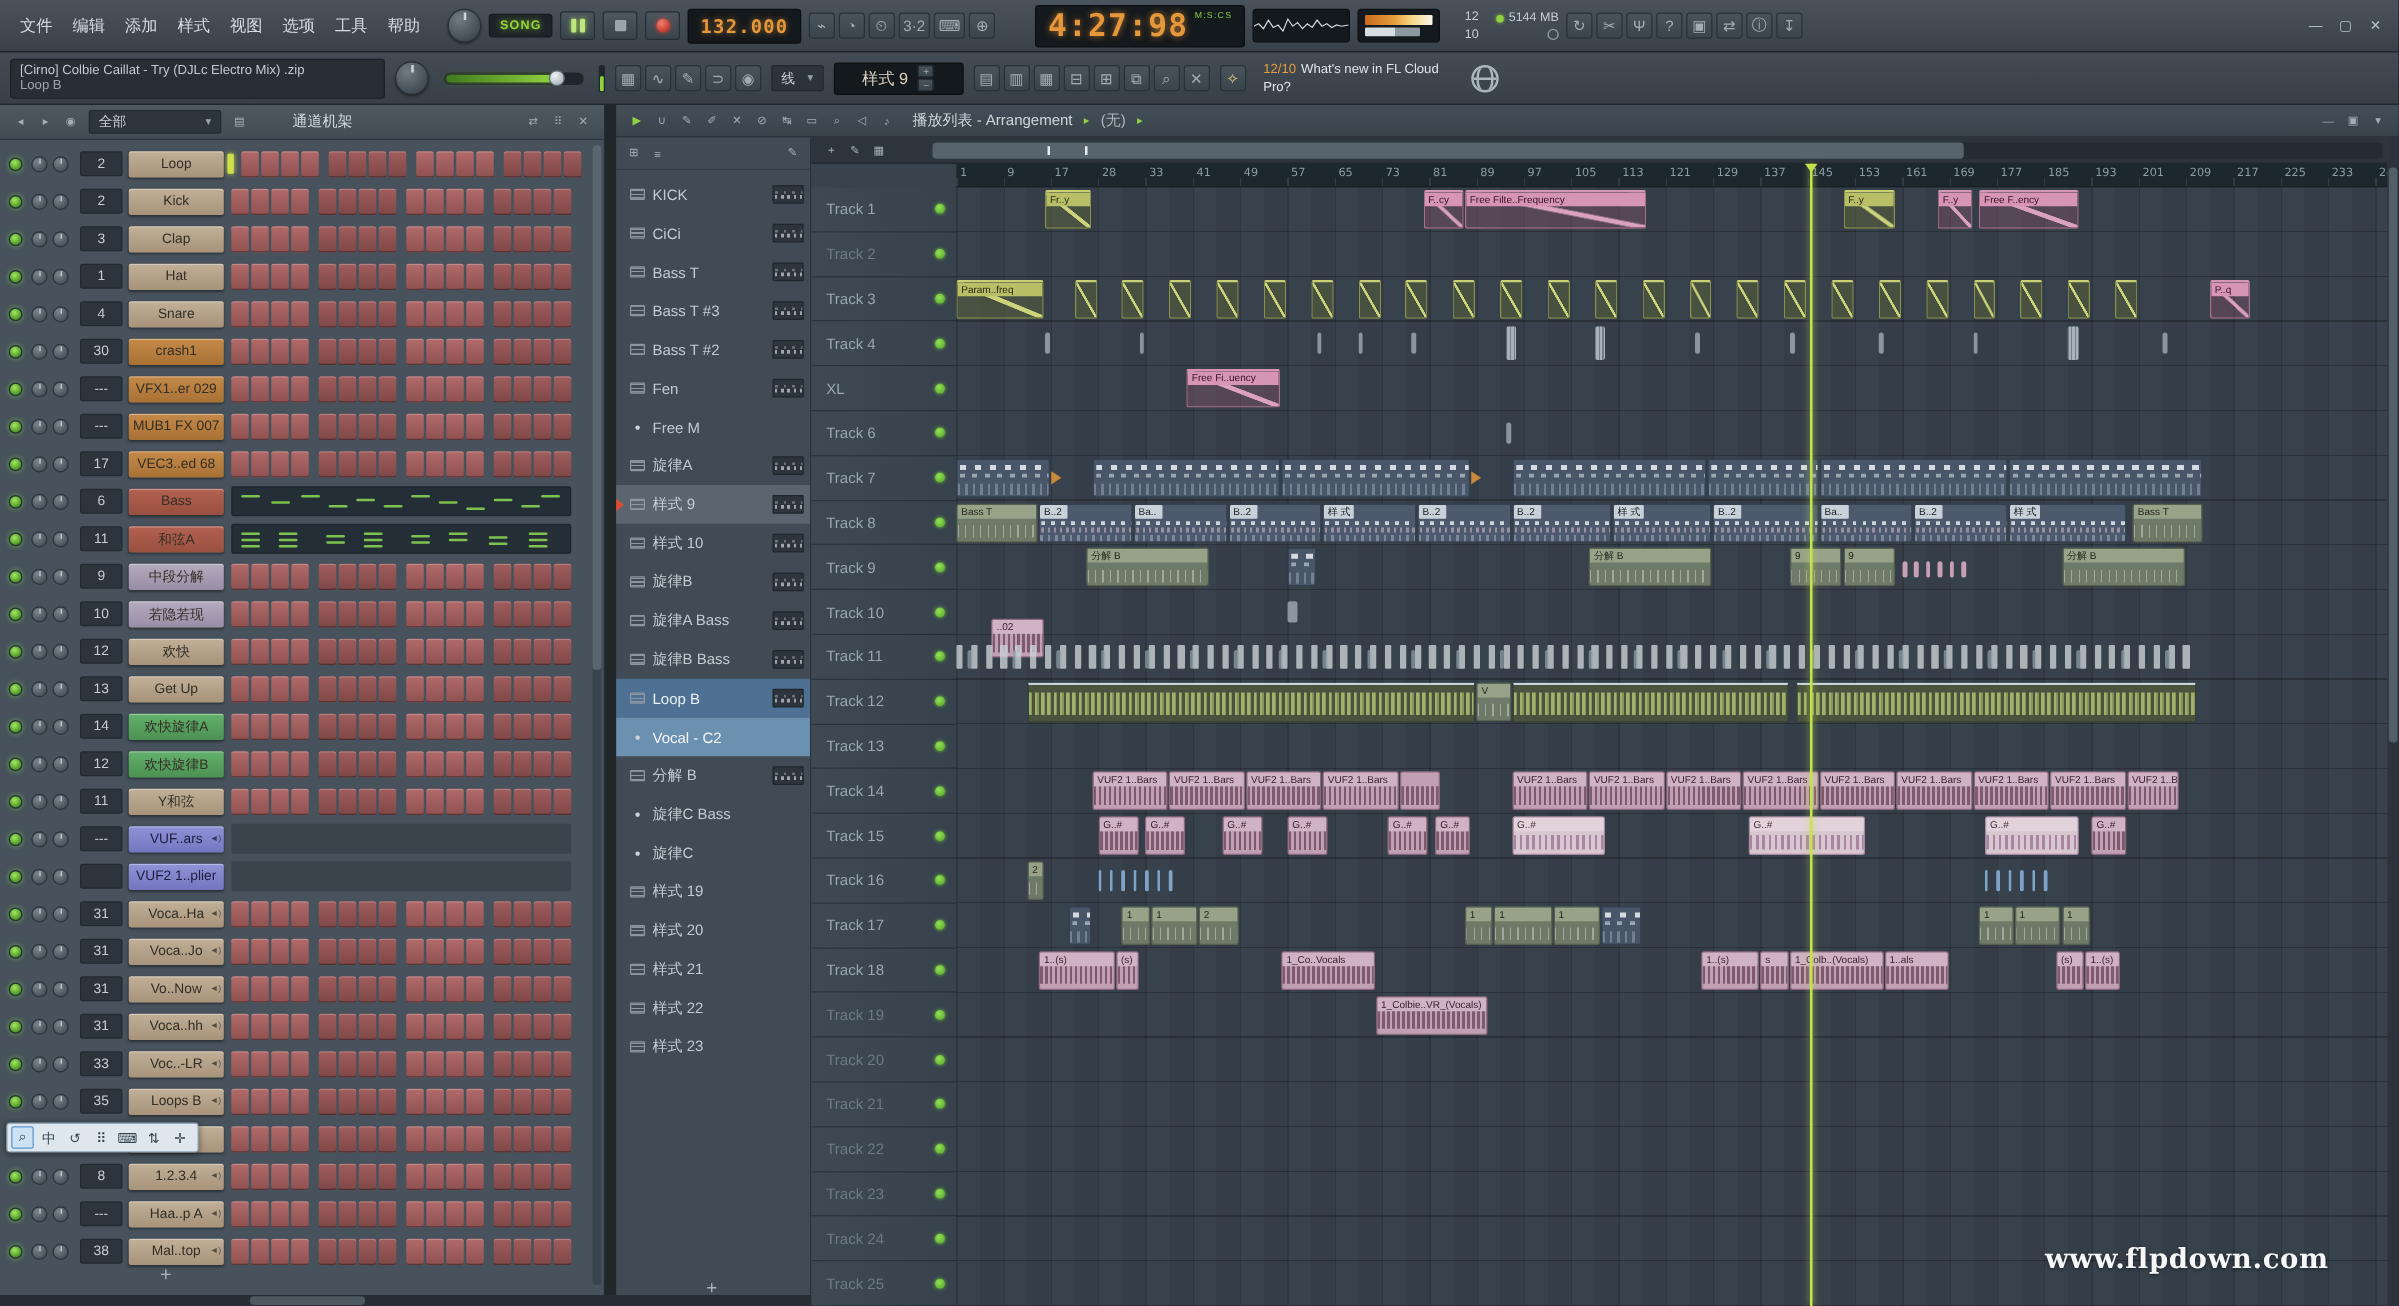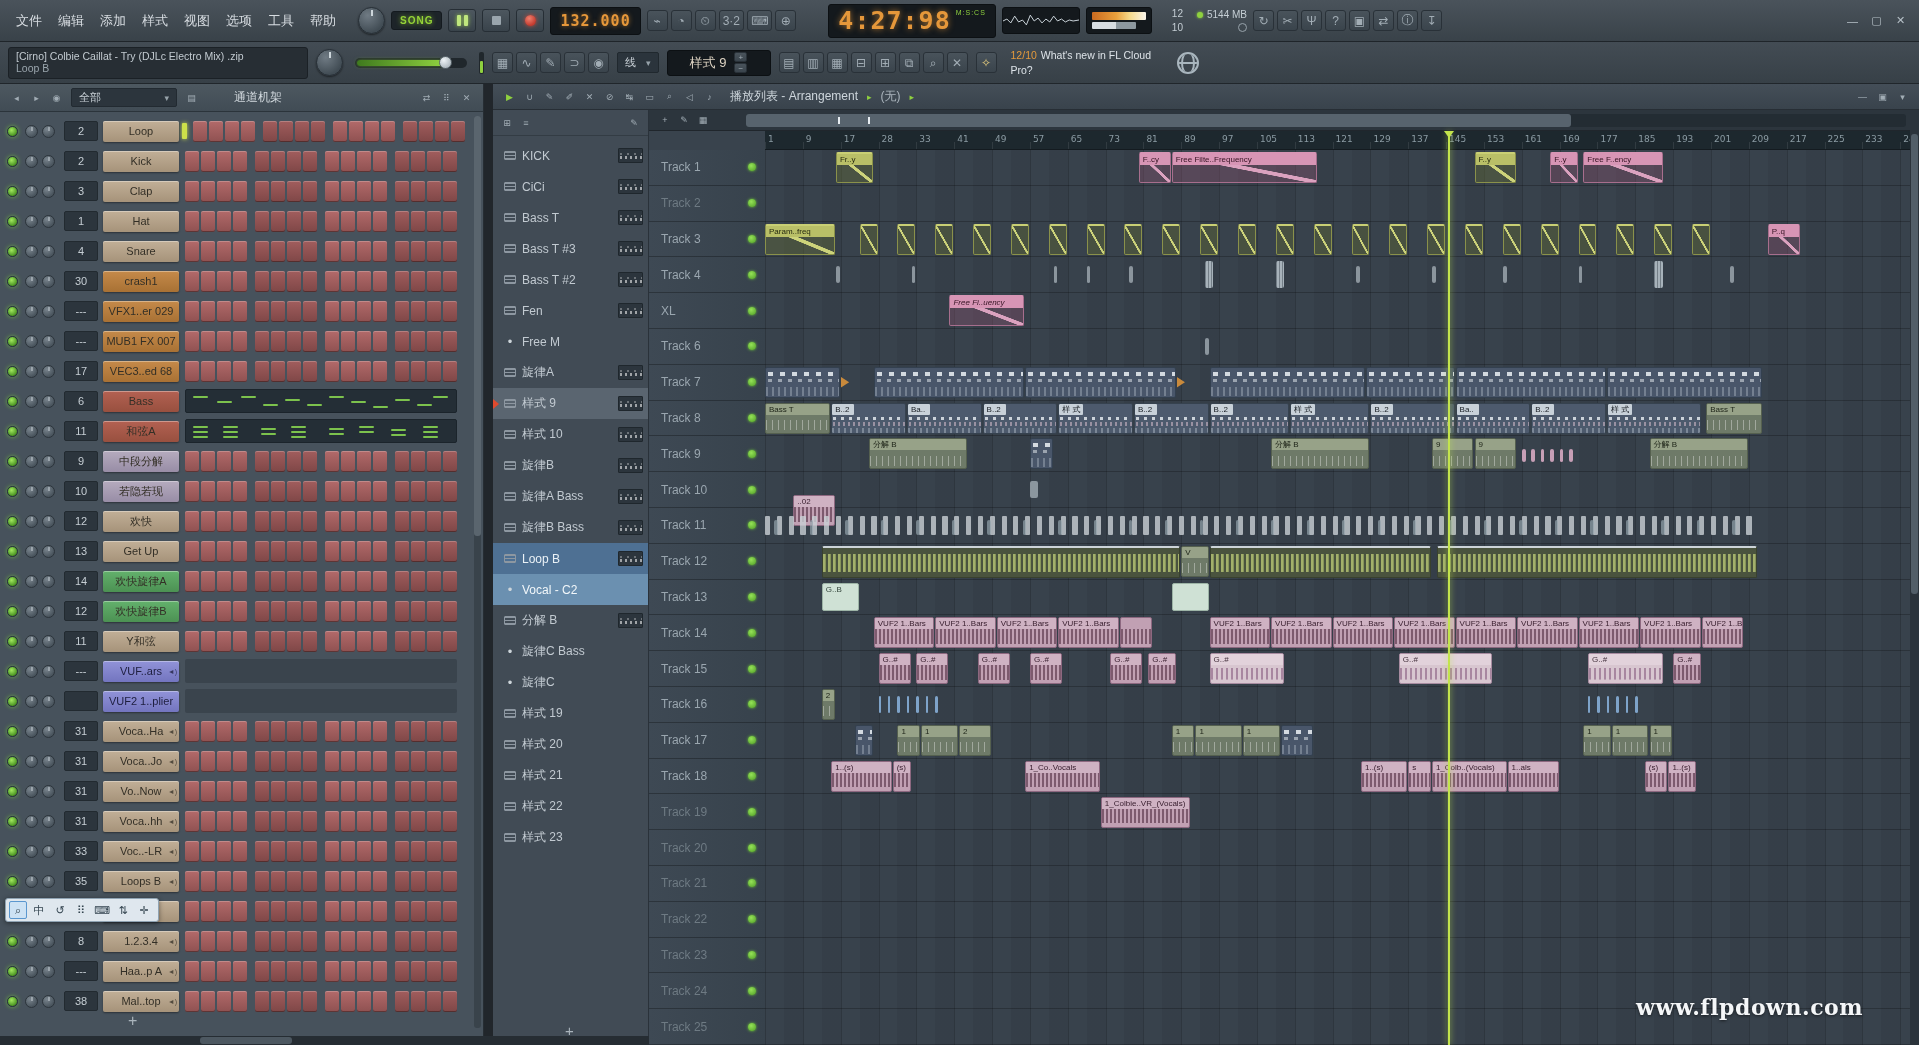--- a/index.html
+++ b/index.html
@@ -1649,21 +1649,21 @@
           <div class="clip c-blkT" style="left: 439.89px; width: 8.46px;"></div>
           <div class="clip c-blkT" style="left: 510.84px; width: 8.46px;"></div>
           <div class="clip c-blk" style="left: 591.25px; width: 3.73px;"></div>
           <div class="clip c-blk" style="left: 666.93px; width: 3.73px;"></div>
           <div class="clip c-blk" style="left: 737.88px; width: 3.73px;"></div>
           <div class="clip c-blk" style="left: 813.56px; width: 3.73px;"></div>
           <div class="clip c-blkT" style="left: 889.24px; width: 8.46px;"></div>
           <div class="clip c-blk" style="left: 964.92px; width: 3.73px;"></div>
         </div>
         <div class="tr-row" style="top: 143.2px;">
-          <div class="clip c-aP" style="left: 184.47px; width: 74.68px; font-style: italic;">
+          <div class="clip c-aP" style="left: 184.47px; width: 74.68px;">
             <div class="clip-label">Free Fi..uency</div>
           </div>
         </div>
         <div class="tr-row" style="top: 179px;">
           <div class="clip c-blk" style="left: 439.89px; width: 3.73px;"></div>
         </div>
         <div class="tr-row" style="top: 214.8px;">
           <div class="clip c-pat7" style="left: 0px; width: 74.68px;"></div>
           <div class="clip c-arrow" style="left: 75.68px; width: 8.46px;"></div>
           <div class="clip c-pat7" style="left: 108.79px; width: 150.36px;"></div>
@@ -1860,26 +1860,20 @@
           <div class="clip c-tick2" style="left: 967.285px; width: 3.257px;"></div>
         </div>
         <div class="tr-row" style="top: 393.8px;">
           <div class="clip c-wav" style="left: 56.76px; width: 358.48px;"></div>
           <div class="clip c-patL" style="left: 416.24px; width: 27.38px;">
             <div class="clip-label">V</div>
           </div>
           <div class="clip c-wav" style="left: 444.62px; width: 221.31px;"></div>
           <div class="clip c-wav" style="left: 671.66px; width: 320.64px;"></div>
         </div>
-        <div class="tr-row" style="top: 429.6px;">
-          <div class="clip c-mint" style="left: 56.76px; width: 36.84px;">
-            <div class="clip-label">G..B</div>
-          </div>
-          <div class="clip c-mint" style="left: 406.78px; width: 36.84px;"></div>
-        </div>
         <div class="tr-row" style="top: 465.4px;">
           <div class="clip c-au" style="left: 108.79px; width: 60.49px;">
             <div class="clip-label">VUF2 1..Bars</div>
           </div>
           <div class="clip c-au" style="left: 170.28px; width: 60.49px;">
             <div class="clip-label">VUF2 1..Bars</div>
           </div>
           <div class="clip c-au" style="left: 231.77px; width: 60.49px;">
             <div class="clip-label">VUF2 1..Bars</div>
           </div>

